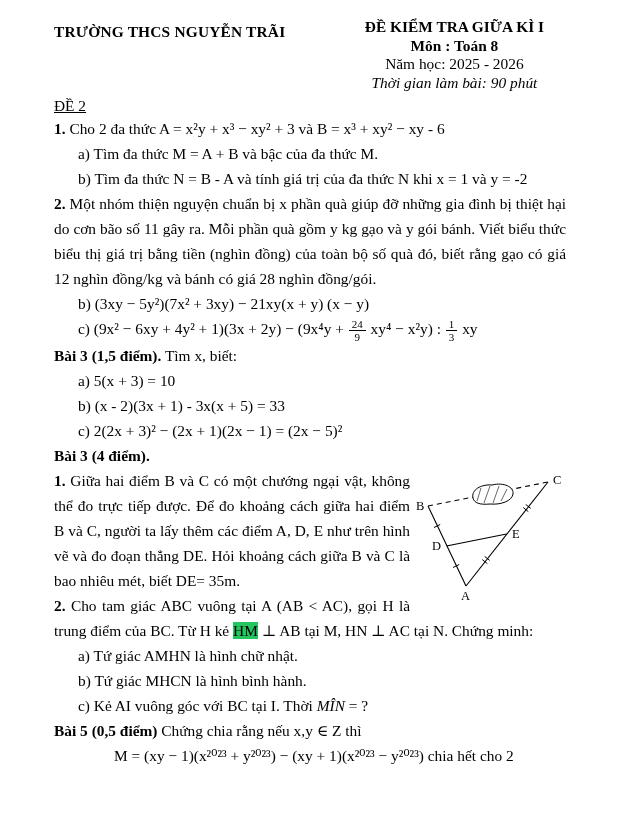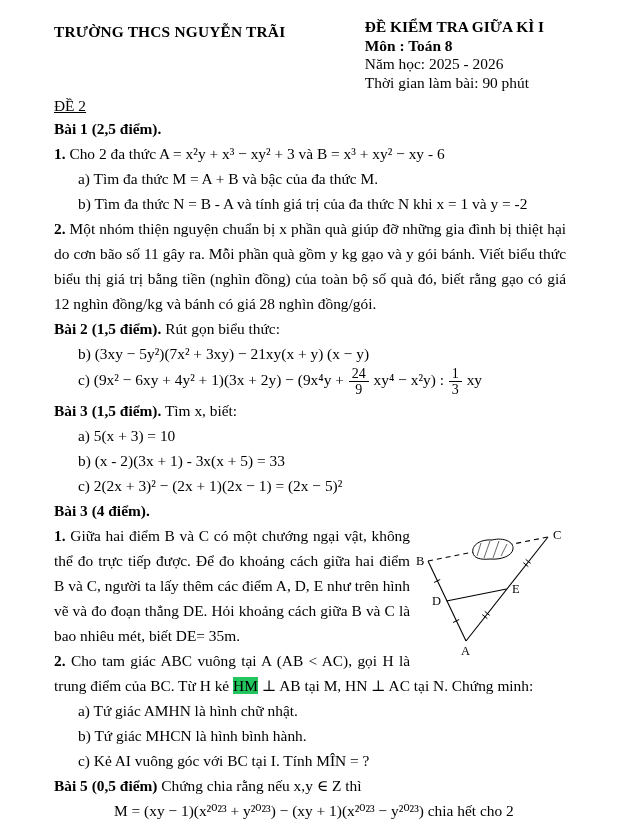--- a/index.html
+++ b/index.html
@@ -10,34 +10,34 @@
     margin: 0 auto;
     background: #ffffff;
     color: #000;
     font-family: "Liberation Serif", "DejaVu Serif", serif;
     font-size: 15.4px;
     line-height: 25px;
     padding: 18px 76px 10px 54px;
     overflow: hidden;
   }
   .bold { font-weight: bold; }
-  .italic { }
+  .italic { font-style: italic; }
   .header { display: flex; justify-content: space-between; align-items: flex-start; }
   .school { font-weight: bold; line-height: 19px; padding-top: 4px; letter-spacing: 0.2px; }
-  .header-right { text-align: left; line-height: 18.5px; margin-right: 22px; }
+  .header-right { text-align: center; line-height: 18.5px; margin-right: 22px; }
   .exam-code {
     font-weight: normal; text-decoration: underline;
     line-height: 20px; margin-top: 4px;
   }
   p.ln { margin: 0; }
   .just { text-align: justify; }
   .indent1 { padding-left: 24px; }
   .frac {
     display: inline-block; text-align: center; vertical-align: middle;
-    line-height: 1.1; font-size: 14px; margin: 0 1px;
+    line-height: 1.1; font-size: 11px; margin: 0 1px;
   }
   .frac .num { display: block; border-bottom: 1px solid #000; padding: 0 3px; }
   .frac .den { display: block; padding: 0 3px; }
   .hl { background: #22c55e; }
   .fig {
     float: right; width: 150px; height: 134px;
     margin: 2px 0 0 6px;
   }
   .fig text { font-size: 12.5px; font-family: "Liberation Serif", serif; }
   .formula-line { padding-left: 60px; }
@@ -54,29 +54,27 @@
       <div class="bold">ĐỀ KIỂM TRA GIỮA KÌ I</div>
       <div class="bold">Môn : Toán 8</div>
       <div>Năm học: 2025 - 2026</div>
       <div class="italic">Thời gian làm bài: 90 phút</div>
     </div>
   </header>
 
   <div class="exam-code">ĐỀ 2</div>
 
   <section>
-    <p class="ln"><span class="bold">Bài 1 (2,5 điểm).</span></p>
     <p class="ln"><span class="bold">1.</span> <span>Cho 2 đa thức A = x²y + x³ − xy² + 3  và  B = x³ + xy² − xy - 6</span></p>
     <p class="ln indent1">a)  Tìm đa thức M = A + B và bậc của đa thức M.</p>
     <p class="ln indent1">b)  Tìm đa thức N = B - A và tính giá trị của đa thức N khi x = 1 và y = -2</p>
     <p class="ln just"><span class="bold">2.</span> <span>Một nhóm thiện nguyện chuẩn bị x phần quà giúp đỡ những gia đình bị thiệt hại do cơn bão số 11 gây ra. Mỗi phần quà gồm y kg gạo và y gói bánh. Viết biểu thức biểu thị giá trị bằng tiền (nghìn đồng) của toàn bộ số quà đó, biết rằng gạo có giá 12 nghìn đồng/kg và bánh có giá 28 nghìn đồng/gói.</span></p>
   </section>
 
   <section>
-    <p class="ln"><span class="bold">Bài 2 (1,5 điểm).</span><span> Rút gọn biểu thức:</span></p>
     <p class="ln indent1">b)  (3xy − 5y²)(7x² + 3xy) − 21xy(x + y) (x − y)</p>
     <p class="ln indent1"><span>c) (9x² − 6xy + 4y² + 1)(3x + 2y) − (9x⁴y + </span><span class="frac"><span class="num">24</span><span class="den">9</span></span><span> xy⁴ − x²y) : </span><span class="frac"><span class="num">1</span><span class="den">3</span></span><span> xy</span></p>
   </section>
 
   <section>
     <p class="ln"><span class="bold">Bài 3 (1,5 điểm).</span><span> Tìm x, biết:</span></p>
     <p class="ln indent1">a)  5(x + 3)  = 10</p>
     <p class="ln indent1">b)  (x - 2)(3x + 1) - 3x(x + 5) = 33</p>
     <p class="ln indent1">c)  2(2x + 3)² − (2x + 1)(2x − 1) =  (2x − 5)²</p>
   </section>
@@ -115,21 +113,21 @@
         <text x="96" y="68">E</text>
         <text x="45" y="130">A</text>
       </svg>
 
       <p class="ln just"><span class="bold">1.</span> <span>Giữa hai điểm B và C có một chướng ngại vật, không thể đo trực tiếp được. Để đo khoảng cách giữa hai điểm B và C, người ta lấy thêm các điểm A, D, E như trên hình vẽ và đo đoạn thẳng DE. Hỏi khoảng cách giữa B và C là bao nhiêu mét, biết DE= 35m.</span></p>
       <p class="ln just"><span class="bold">2.</span> <span>Cho tam giác ABC vuông tại A (AB &lt; AC), gọi H là trung điểm của BC. Từ H kẻ </span><span class="hl">HM</span><span> ⊥ AB tại M, HN ⊥ AC tại N. Chứng minh:</span></p>
     </div>
 
     <p class="ln indent1">a)  Tứ giác AMHN là hình chữ nhật.</p>
     <p class="ln indent1">b)  Tứ giác MHCN là hình bình hành.</p>
-    <p class="ln indent1"><span>c)  Kẻ AI vuông góc với BC tại I. Tính </span><span class="italic">MÎN</span><span> = ?</span></p>
+    <p class="ln indent1"><span>c)  Kẻ AI vuông góc với BC tại I. Thời </span><span class="italic">MÎN</span><span> = ?</span></p>
   </section>
 
   <section>
     <p class="ln"><span class="bold">Bài 5 (0,5 điểm)</span><span> Chứng chia rằng nếu x,y ∈ Z thì</span></p>
     <p class="ln formula-line">M = (xy − 1)(x²⁰²³ + y²⁰²³) − (xy + 1)(x²⁰²³ − y²⁰²³) chia hết cho 2</p>
   </section>
 
 </div>
 
 </body></html>

